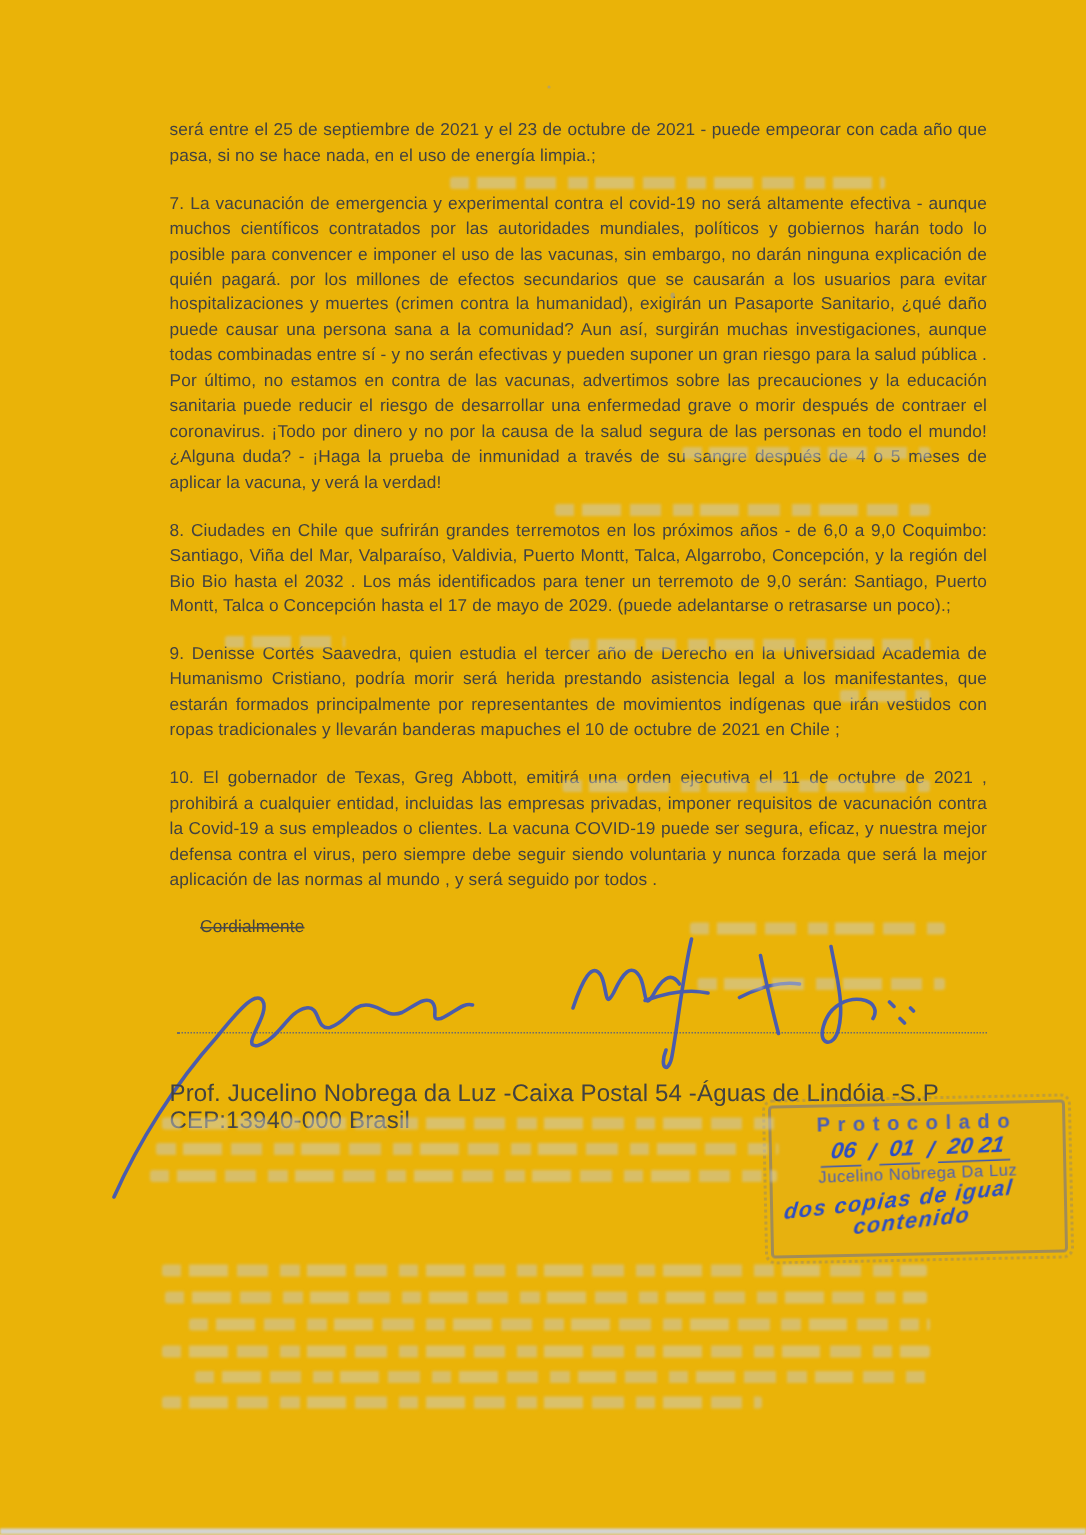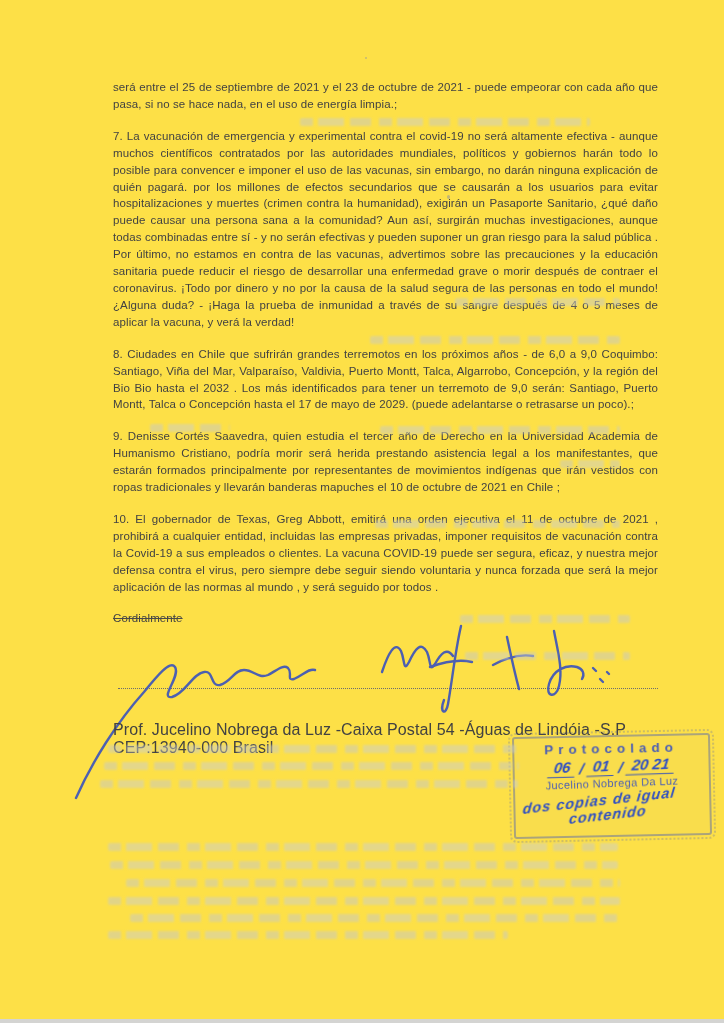--- a/index.html
+++ b/index.html
@@ -1,36 +1,36 @@
 <!DOCTYPE html>
 <html><head>
 <meta charset="utf-8">
 <style>
   html,body{margin:0;padding:0;background:#e9e9e7;}
   .page{
     position:relative;
     width:724px;height:1023px;
-    background:#fde047;
+    background:#eab308;
     overflow:hidden;
     font-family:"Liberation Sans","DejaVu Sans",sans-serif;
     box-shadow:0 0 6px rgba(0,0,0,.25);
   }
   
   .content{
     position:absolute;left:113px;top:79px;width:545px;
     color:#424242;
     font-size:11.5px;line-height:16.9px;
     text-align:justify;
     letter-spacing:.1px;
     filter:blur(.25px);
   }
   .content p{margin:0 0 15px 0;}
   .closing{text-align:left;margin-top:4px;}
   .salutation{
-    text-align:left;
+    text-align:right;
     text-decoration:line-through;
     text-decoration-thickness:1.4px;
     text-decoration-color:#4a4a4a;
     width:90px;
   }
   
   .sig-svg{position:absolute;left:62px;top:612px;pointer-events:none;}
   .sig-rule{
     position:absolute;left:118px;top:688px;width:540px;height:0;
     border-top:1.7px dotted #6d6d6d;

